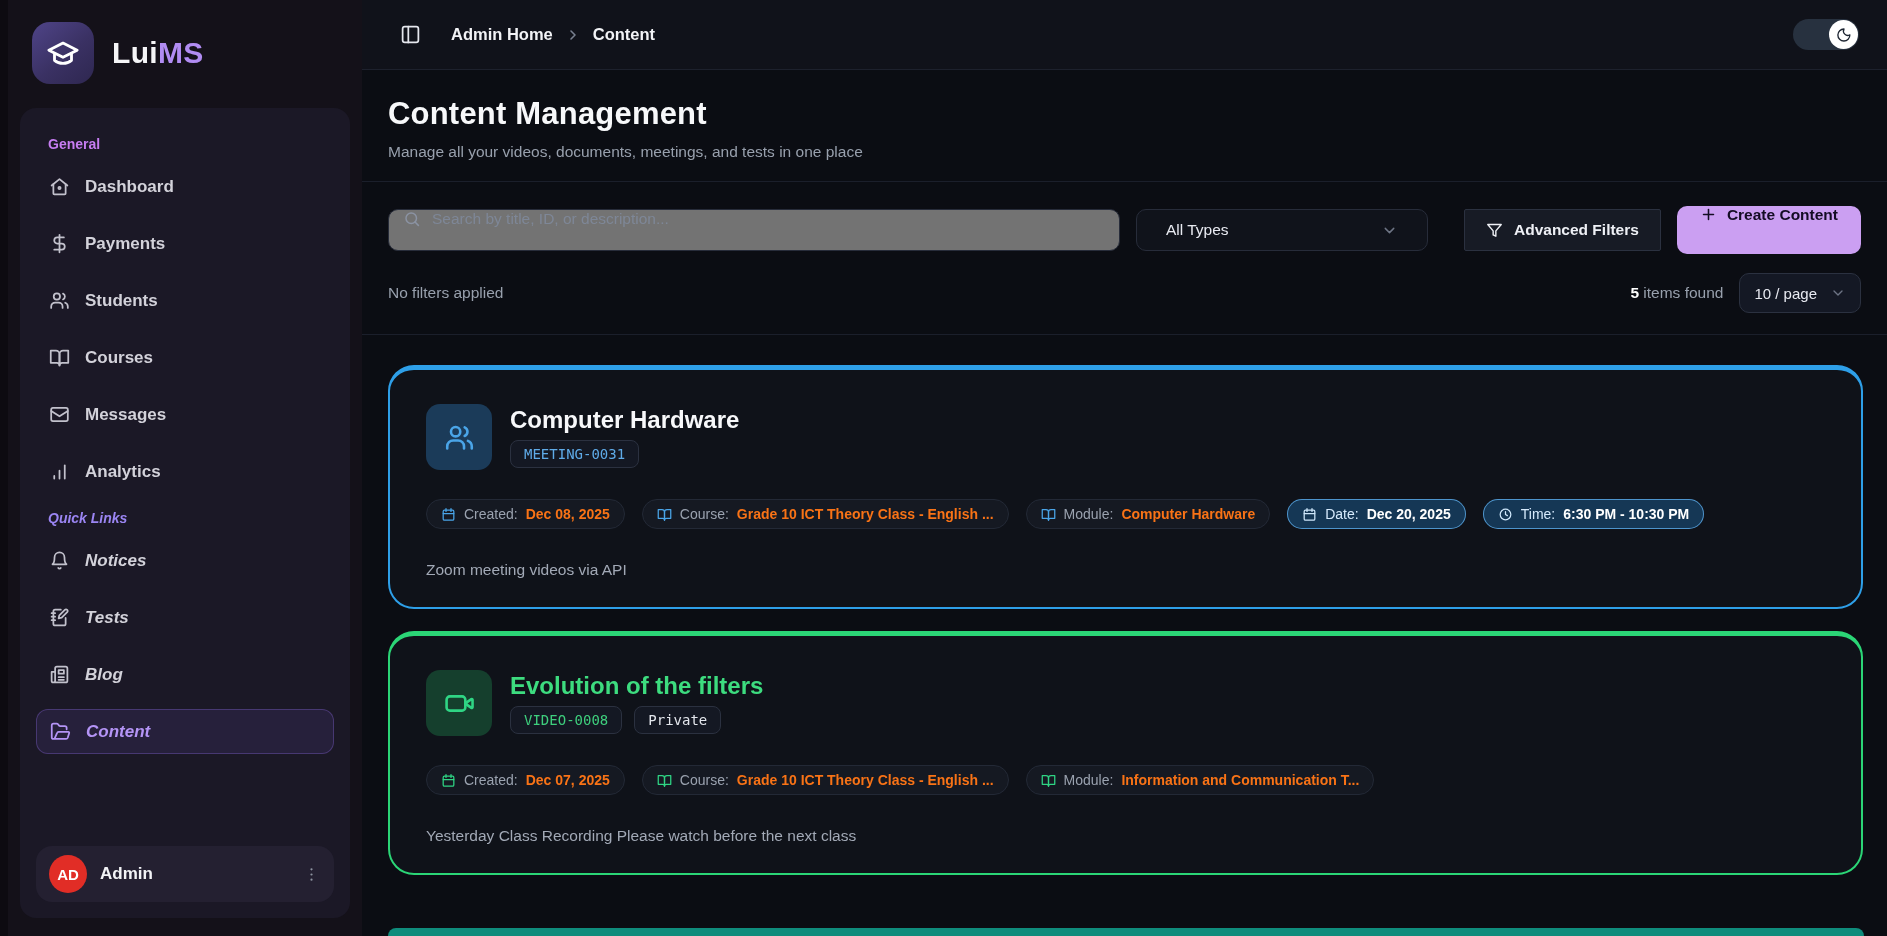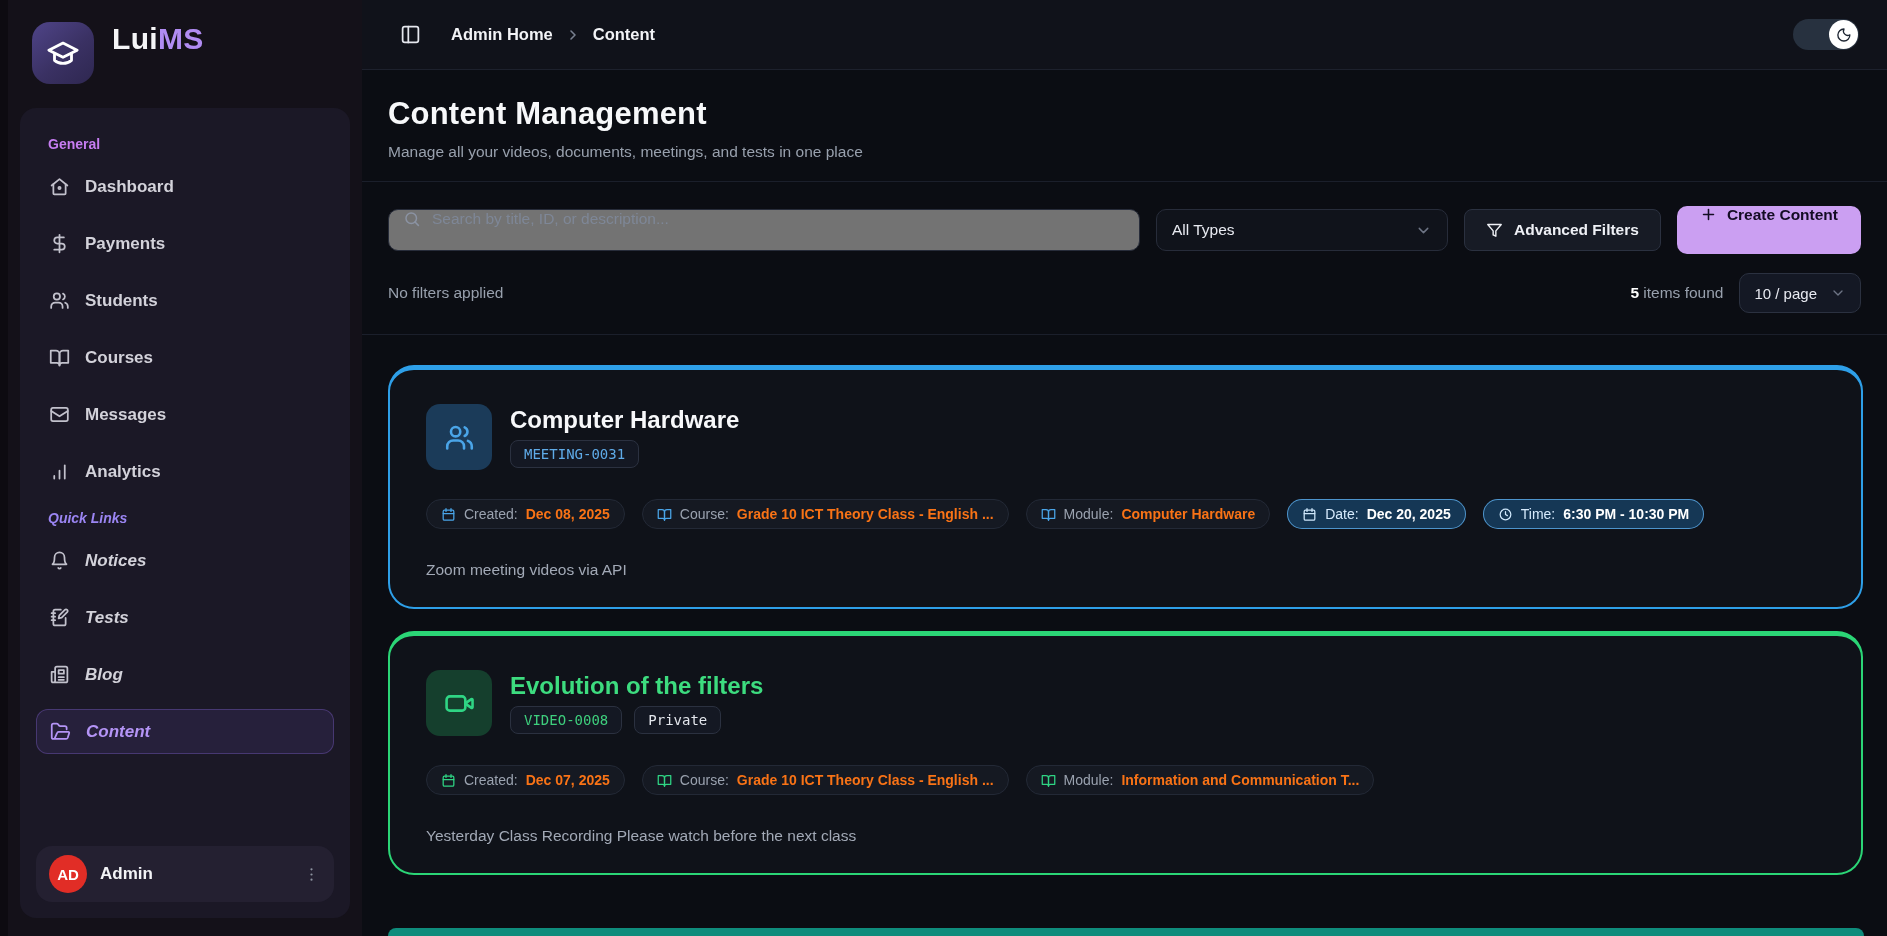--- a/index.html
+++ b/index.html
@@ -13,21 +13,21 @@
   svg.icn { width:21px; height:21px; display:block; }
   svg.icn-lg { width:31px; height:31px; }
   svg.icn-sm { width:15px; height:15px; }
 
   
   .edge-strip { width:8px; height:100%; background:#0d0b11; flex-shrink:0; }
   .sidebar {
     width:354px; flex-shrink:0; background:#141119;
     display:flex; flex-direction:column; padding:14px 12px 18px;
   }
-  .logo-row { display:flex; gap:18px; padding:8px 12px 24px; }
+  .logo-row { display:flex; align-items:center; gap:18px; padding:8px 12px 24px; }
   .logo-tile {
     width:62px; height:62px; border-radius:18px;
     background:linear-gradient(140deg,#4f4488 0%,#3a3163 55%,#2e2750 100%);
     display:grid; place-items:center; color:#fff;
   }
   .logo-tile svg { width:34px; height:34px; }
   .logo-text { font-size:30px; font-weight:800; letter-spacing:.3px; }
   .logo-text .lui { color:#f5f5f7; }
   .logo-text .ms { color:#b18cf2; }
 
@@ -96,29 +96,30 @@
   }
   .search-box svg { width:18px; height:18px; }
   .search-box input {
     flex:1; background:transparent; border:none; outline:none;
     color:#dfe3ec; font-size:15.5px; font-family:"Liberation Sans", sans-serif;
   }
   .search-box input::placeholder { color:#7e8797; }
   .select-box {
     width:292px; height:42px; background:#10131b; border:1px solid #272c3a;
     border-radius:10px; display:flex; align-items:center; justify-content:space-between;
-    padding:0 15px; font-size:15.5px; color:#e8eaf1; cursor:pointer;
+    padding:0 29px; font-size:15.5px; color:#e8eaf1; cursor:pointer;
   }
   .select-box .chev { color:#6d7484; }
   .select-box .chev svg { width:17px; height:17px; }
   .btn-advanced {
     height:42px; padding:0 21px; background:#171b25; border:1px solid #2b3140;
-    border-radius:8px; display:flex; align-items:center; gap:11px;
+    border-radius:2px; display:flex; align-items:center; gap:11px;
     color:#eef0f5; font-weight:700; font-size:15.5px; cursor:pointer;
     font-family:"Liberation Sans", sans-serif;
+    margin-left:20px;
   }
   .btn-advanced svg { width:17px; height:17px; }
   .btn-create {
     height:48px; padding:0 23px; background:#cb9ff2; border:none;
     border-radius:10px; display:flex; align-items:flex-start; gap:10px;
     color:#140c24; font-weight:700; font-size:15.5px; cursor:pointer;
     font-family:"Liberation Sans", sans-serif;
   }
   .btn-create svg { width:17px; height:17px; }
 

